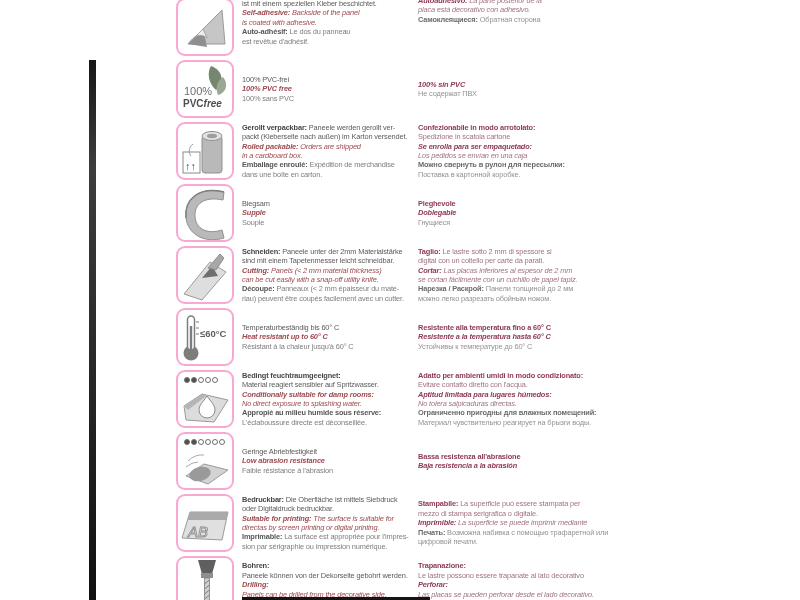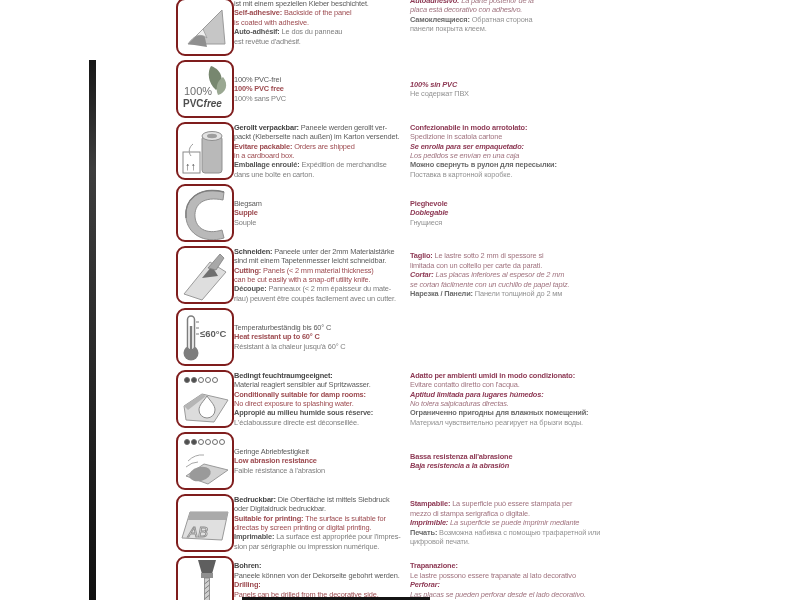--- a/index.html
+++ b/index.html
@@ -10,33 +10,33 @@
   }
   #page{position:absolute;inset:0;background:#fff;}
   #edge-strip{
     position:absolute;left:89px;top:60px;width:7px;height:540px;
     background:linear-gradient(180deg,#171717,#3d3d3d 20%,#262626 60%,#101010);
   }
   #rows{position:absolute;left:176px;top:-16px;width:566px;}
   .row{display:flex;align-items:center;min-height:58px;margin-bottom:4px;}
   .iconbox{
     flex:0 0 auto;width:54px;height:54px;background:#fff;
-    border:2px solid #7f1d1d;border-radius:9px;overflow:hidden;
+    border:2px solid #f9a8d4;border-radius:9px;overflow:hidden;
   }
   .iconbox svg{display:block;width:54px;height:54px;}
   .row:first-child{align-items:flex-start;}
   .row:first-child .iconbox{margin-top:14px;}
   .row:first-child .col.left{margin-top:15px;}
   .row:first-child .col.right{margin-top:12px;}
   .col{font-size:7.4px;line-height:9.4px;letter-spacing:-0.15px;white-space:nowrap;}
-  .col.left{width:176px;}
+  .col.left{width:176px;margin-left:8px;}
   .col.right{width:250px;}
   .line b{font-weight:bold;font-style:inherit;}
   .de{color:#5b5b5b}.de b{color:#474747}
-  .en{color:#9d4b50;}.en b{color:#9d4b50}
+  .en{color:#9d4b50;font-style:italic}.en b{color:#9d4b50}
   .fr{color:#7d7d7d}.fr b{color:#575757}
   .it{color:#a0737f}.it b{color:#8e3a55}
   .es{color:#a0737f;font-style:italic}.es b{color:#8e3a55}
   .ru{color:#929292}.ru b{color:#6b6b6b}
   #bottom-crop-line{
     position:absolute;left:242px;top:597px;width:188px;height:3px;background:#141414;
   }
 </style>
 </head>
 <body>
@@ -56,21 +56,20 @@
           <div class="line de"><span>ist mit einem speziellen Kleber beschichtet.</span></div>
           <div class="line en"><b>Self-adhesive:</b><span> Backside of the panel</span></div>
           <div class="line en"><span>is coated with adhesive.</span></div>
           <div class="line fr"><b>Auto-adhésif:</b><span> Le dos du panneau</span></div>
           <div class="line fr"><span>est revêtue d'adhésif.</span></div>
         </div>
         <div class="col right">
           <div class="line es"><b>Autoadhesivo:</b><span> La parte posterior de la</span></div>
           <div class="line es"><span>placa está decorativo con adhesivo.</span></div>
           <div class="line ru"><b>Самоклеящиеся:</b><span> Обратная сторона</span></div>
-          <div class="line ru"><span>панели покрыта клеем.</span></div>
         </div>
       </div>
       <div class="row">
         <div class="iconbox">
           <svg viewBox="0 0 54 54">
             <path d="M33 4 C45 8 47 21 38 28 C30 21 29 10 33 4 Z" fill="#77876f"></path>
             <path d="M45 15 C51 22 48 31 40 33 C37 26 39 19 45 15 Z" fill="#9aa892"></path>
             <text x="6" y="33" font-size="11" fill="#6e6e6e">100%</text>
             <text x="5" y="45" font-size="10" fill="#4f4f4f" font-weight="bold">PVC<tspan font-style="italic">free</tspan></text>
           </svg>
@@ -92,21 +91,21 @@
             <text x="7" y="46" font-size="11" font-weight="bold" fill="#4f4f4f">↑↑</text>
             <path d="M15 20 c-4 3 -5 8 -2 12" stroke="#9a9a9a" fill="none"></path>
             <rect x="24" y="12" width="20" height="37" rx="3" fill="#b9b9b9" stroke="#8f8f8f"></rect>
             <ellipse cx="34" cy="12" rx="10" ry="4.5" fill="#e2e2e2" stroke="#8f8f8f"></ellipse>
             <ellipse cx="34" cy="12" rx="5" ry="2.2" fill="#9e9e9e"></ellipse>
           </svg>
         </div>
         <div class="col left">
           <div class="line de"><b>Gerollt verpackbar:</b><span> Paneele werden gerollt ver-</span></div>
           <div class="line de"><span>packt (Kleberseite nach außen) im Karton versendet.</span></div>
-          <div class="line en"><b>Evitare packable:</b><span> Orders are shipped</span></div>
+          <div class="line en"><b>Rolled packable:</b><span> Orders are shipped</span></div>
           <div class="line en"><span>in a cardboard box.</span></div>
           <div class="line fr"><b>Emballage enroulé:</b><span> Expédition de merchandise</span></div>
           <div class="line fr"><span>dans une boîte en carton.</span></div>
         </div>
         <div class="col right">
           <div class="line it"><b>Confezionabile in modo arrotolato:</b></div>
           <div class="line it"><span>Spedizione in scatola cartone</span></div>
           <div class="line es"><b>Se enrolla para ser empaquetado:</b></div>
           <div class="line es"><span>Los pedidos se envían en una caja</span></div>
           <div class="line ru"><b>Можно свернуть в рулон для пересылки:</b></div>
@@ -142,42 +141,48 @@
         <div class="col left">
           <div class="line de"><b>Schneiden:</b><span> Paneele unter der 2mm Materialstärke</span></div>
           <div class="line de"><span>sind mit einem Tapetenmesser leicht schneidbar.</span></div>
           <div class="line en"><b>Cutting:</b><span> Panels (&lt; 2 mm material thickness)</span></div>
           <div class="line en"><span>can be cut easily with a snap-off utility knife.</span></div>
           <div class="line fr"><b>Découpe:</b><span> Panneaux (&lt; 2 mm épaisseur du mate-</span></div>
           <div class="line fr"><span>riau) peuvent être coupés facilement avec un cutter.</span></div>
         </div>
         <div class="col right">
           <div class="line it"><b>Taglio:</b><span> Le lastre sotto 2 mm di spessore si</span></div>
-          <div class="line it"><span>limitada con un coltello per carte da parati.</span></div>
+          <div class="line it"><span>digital con un coltello per carte da parati.</span></div>
           <div class="line es"><b>Cortar:</b><span> Las placas inferiores al espesor de 2 mm</span></div>
           <div class="line es"><span>se cortan fácilmente con un cuchillo de papel tapiz.</span></div>
-          <div class="line ru"><b>Нарезка / Панели:</b><span> Панели толщиной до 2 мм</span></div>
+          <div class="line ru"><b>Нарезка / Раскрой:</b><span> Панели толщиной до 2 мм</span></div>
+          <div class="line ru"><span>можно легко разрезать обойным ножом.</span></div>
         </div>
       </div>
       <div class="row">
         <div class="iconbox">
           <svg viewBox="0 0 54 54">
             <circle cx="13" cy="43" r="7.5" fill="#7d7d7d"></circle>
             <rect x="9.5" y="6" width="7" height="34" rx="3.5" fill="#ffffff" stroke="#7d7d7d" stroke-width="1.5"></rect>
             <rect x="11.8" y="16" width="2.4" height="26" fill="#7d7d7d"></rect>
             <line x1="18" y1="12" x2="21" y2="12" stroke="#7d7d7d"></line>
             <line x1="18" y1="18" x2="21" y2="18" stroke="#7d7d7d"></line>
             <line x1="18" y1="24" x2="21" y2="24" stroke="#7d7d7d"></line>
             <text x="22" y="27" font-size="9.5" font-weight="bold" fill="#5e5e5e">≤60°C</text>
           </svg>
         </div>
         <div class="col left">
           <div class="line de"><span>Temperaturbeständig bis 60° C</span></div>
           <div class="line en"><b>Heat resistant up to 60° C</b></div>
           <div class="line fr"><span>Résistant à la chaleur jusqu'à 60° C</span></div>
+        </div>
+        <div class="col right">
+          <div class="line it"><b>Resistente alla temperatura fino a 60° C</b></div>
+          <div class="line es"><b>Resistente a la temperatura hasta 60° C</b></div>
+          <div class="line ru"><span>Устойчивы к температуре до 60° C</span></div>
         </div>
       </div>
       <div class="row">
         <div class="iconbox">
           <svg viewBox="0 0 54 54">
             <circle cx="9" cy="8" r="2.5" fill="#4f4f4f" stroke="#6f6f6f" stroke-width="1"></circle>
             <circle cx="16" cy="8" r="2.5" fill="#4f4f4f" stroke="#6f6f6f" stroke-width="1"></circle>
             <circle cx="23" cy="8" r="2.5" fill="#ffffff" stroke="#6f6f6f" stroke-width="1"></circle>
             <circle cx="30" cy="8" r="2.5" fill="#ffffff" stroke="#6f6f6f" stroke-width="1"></circle>
             <circle cx="37" cy="8" r="2.5" fill="#ffffff" stroke="#6f6f6f" stroke-width="1"></circle>

